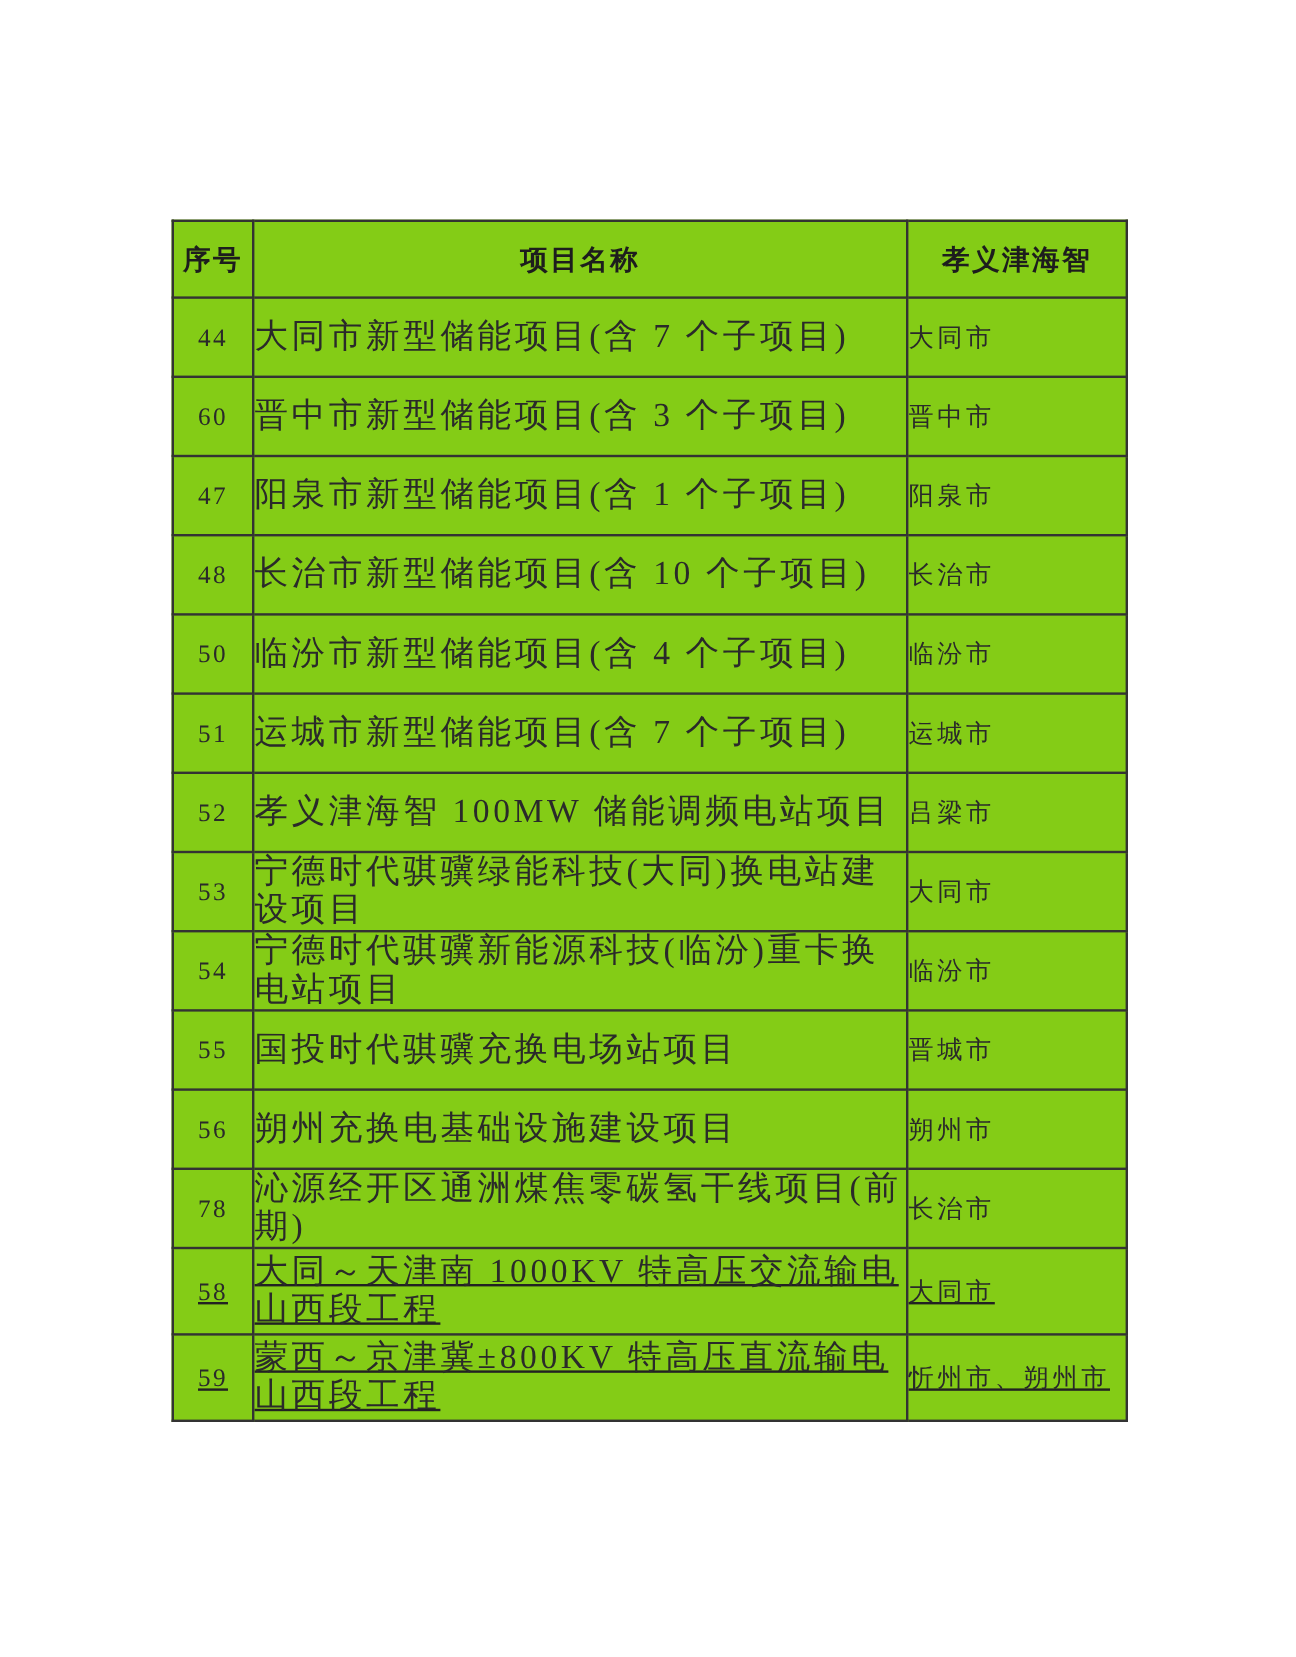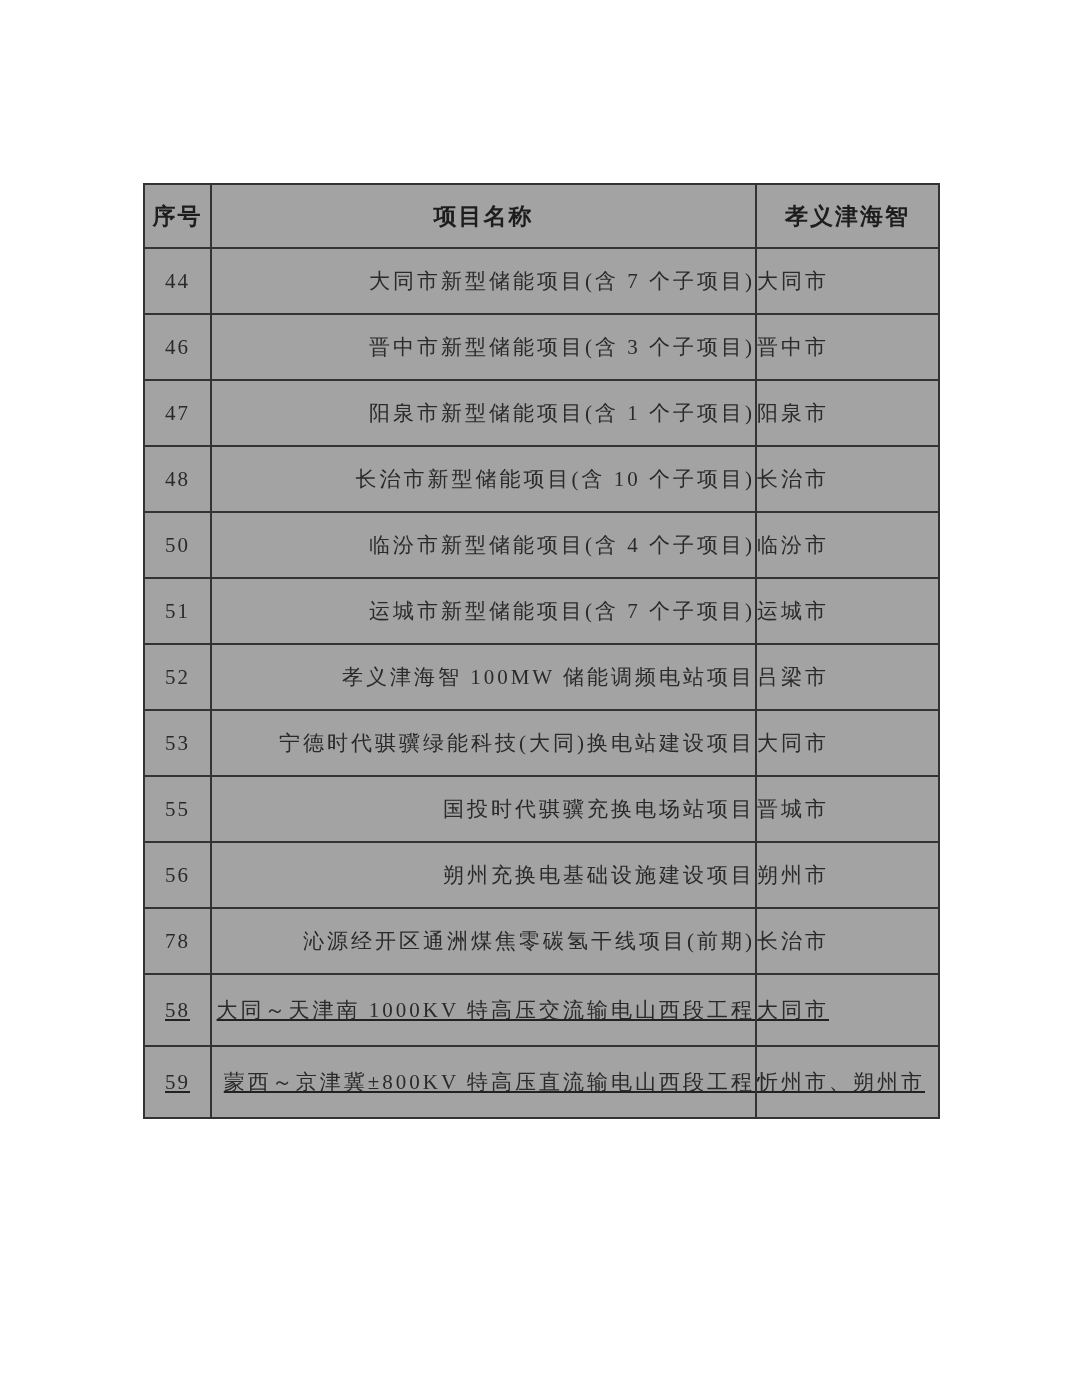--- a/index.html
+++ b/index.html
@@ -22,21 +22,21 @@
   .table-wrap {
     position: absolute;
     left: 143px;
     top: 183px;
     width: 795px;
   }
   table.projects {
     border-collapse: collapse;
     table-layout: fixed;
     width: 795px;
-    background: #a3a3a3;
+    background: #84cc16;
   }
   table.projects th,
   table.projects td {
     border: 2px solid #333333;
     padding: 0;
     vertical-align: middle;
     overflow: hidden;
   }
   col.c-num  { width: 67px; }
   col.c-name { width: 545px; }
@@ -54,22 +54,22 @@
     color: #1d1d1d;
   }
   td.num-cell {
     font-size: 21px;
     text-align: center;
     letter-spacing: 2px;
     color: #2a2a2a;
     border-radius: 17px;
   }
   td.name-cell {
-    font-size: 21px;
-    text-align: right;
+    font-size: 28px;
+    text-align: left;
     padding-left: 13px;
     padding-right: 6px;
     letter-spacing: 3px;
     line-height: 32px;
     color: #2a2a2a;
   }
   td.loc-cell {
     font-size: 21px;
     letter-spacing: 3px;
     line-height: 30px;
@@ -94,21 +94,21 @@
           <th class="h-cell">孝义津海智</th>
         </tr>
       </thead>
       <tbody>
         <tr class="body-row">
           <td class="num-cell">44</td>
           <td class="name-cell">大同市新型储能项目(含 7 个子项目)</td>
           <td class="loc-cell">大同市</td>
         </tr>
         <tr class="body-row">
-          <td class="num-cell">46</td>
+          <td class="num-cell">60</td>
           <td class="name-cell">晋中市新型储能项目(含 3 个子项目)</td>
           <td class="loc-cell">晋中市</td>
         </tr>
         <tr class="body-row">
           <td class="num-cell">47</td>
           <td class="name-cell">阳泉市新型储能项目(含 1 个子项目)</td>
           <td class="loc-cell">阳泉市</td>
         </tr>
         <tr class="body-row">
           <td class="num-cell">48</td>
@@ -129,20 +129,25 @@
           <td class="num-cell">52</td>
           <td class="name-cell">孝义津海智 100MW 储能调频电站项目</td>
           <td class="loc-cell">吕梁市</td>
         </tr>
         <tr class="body-row">
           <td class="num-cell">53</td>
           <td class="name-cell">宁德时代骐骥绿能科技(大同)换电站建设项目</td>
           <td class="loc-cell">大同市</td>
         </tr>
         <tr class="body-row">
+          <td class="num-cell">54</td>
+          <td class="name-cell">宁德时代骐骥新能源科技(临汾)重卡换电站项目</td>
+          <td class="loc-cell">临汾市</td>
+        </tr>
+        <tr class="body-row">
           <td class="num-cell">55</td>
           <td class="name-cell">国投时代骐骥充换电场站项目</td>
           <td class="loc-cell">晋城市</td>
         </tr>
         <tr class="body-row">
           <td class="num-cell">56</td>
           <td class="name-cell">朔州充换电基础设施建设项目</td>
           <td class="loc-cell">朔州市</td>
         </tr>
         <tr class="body-row">

